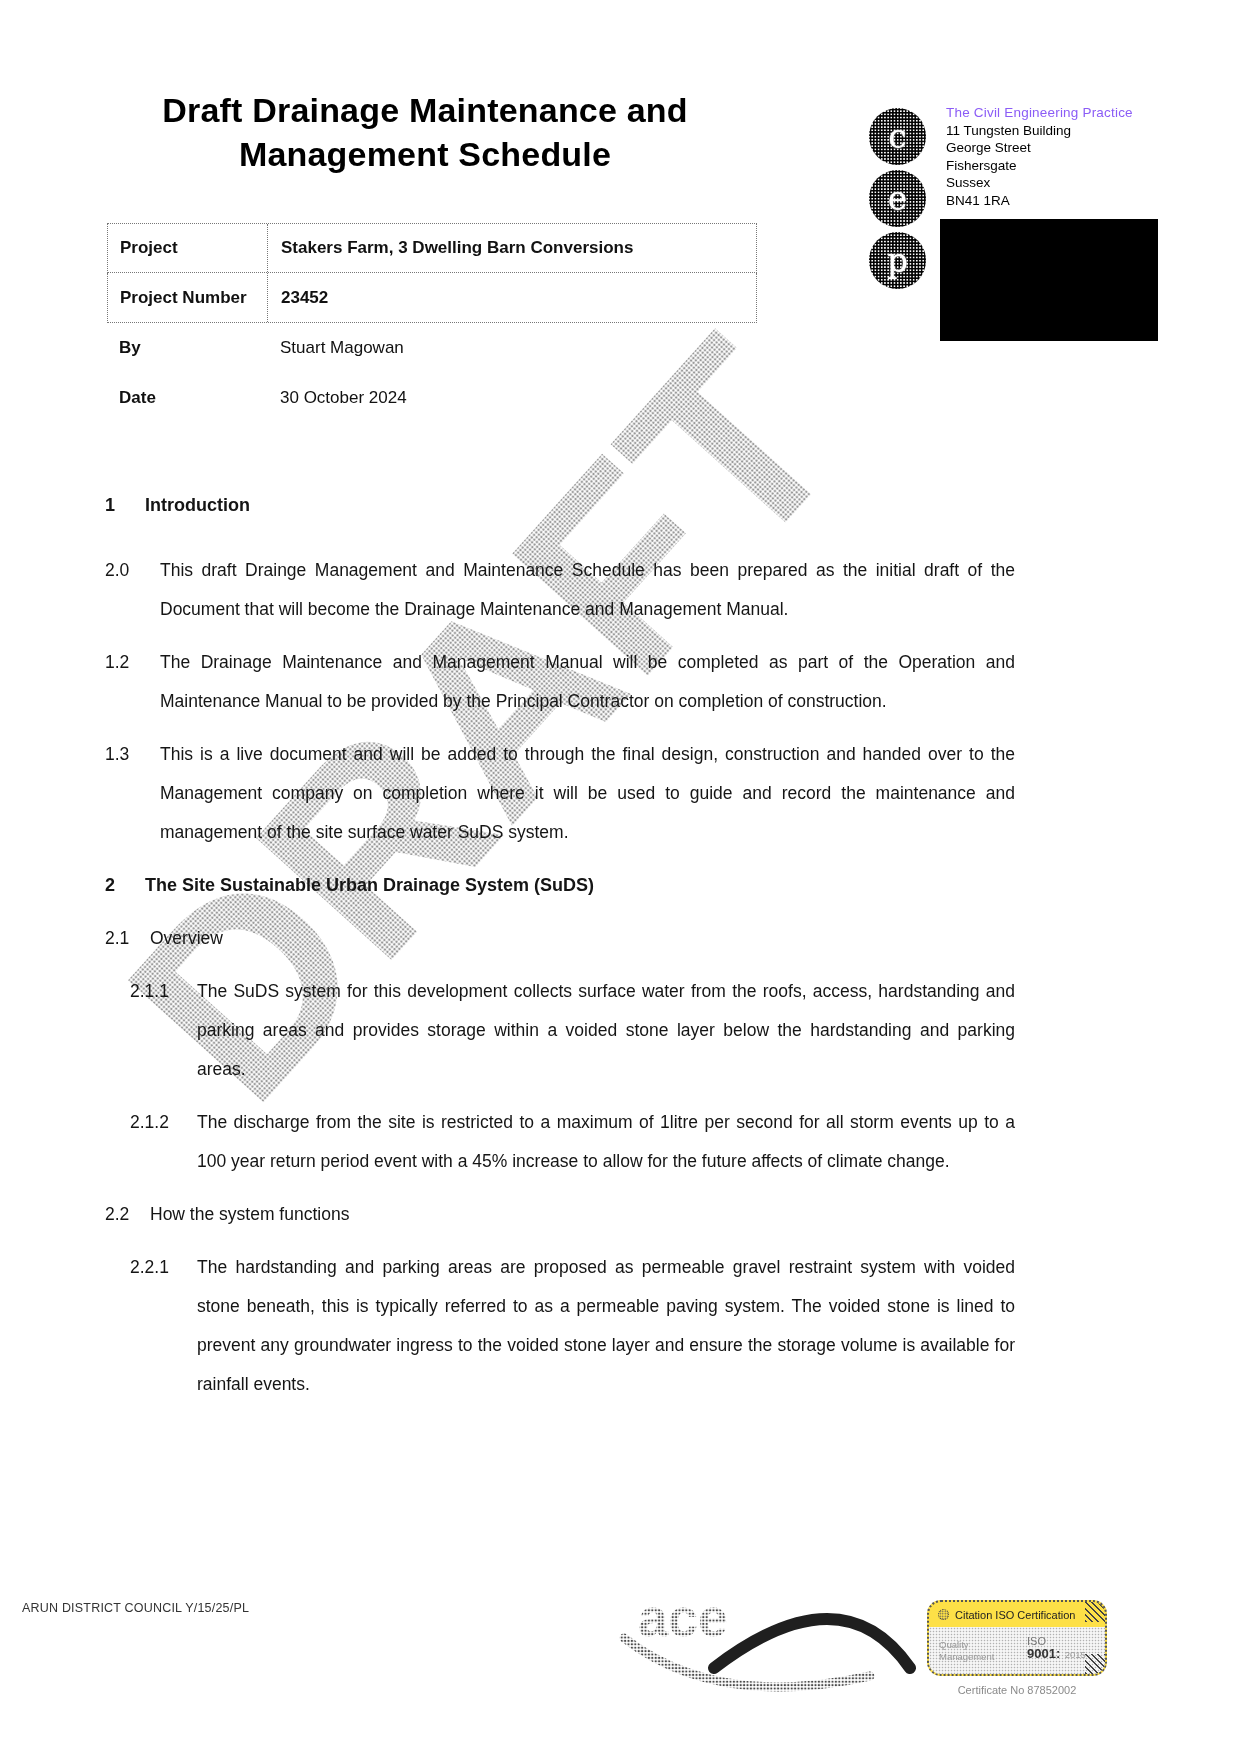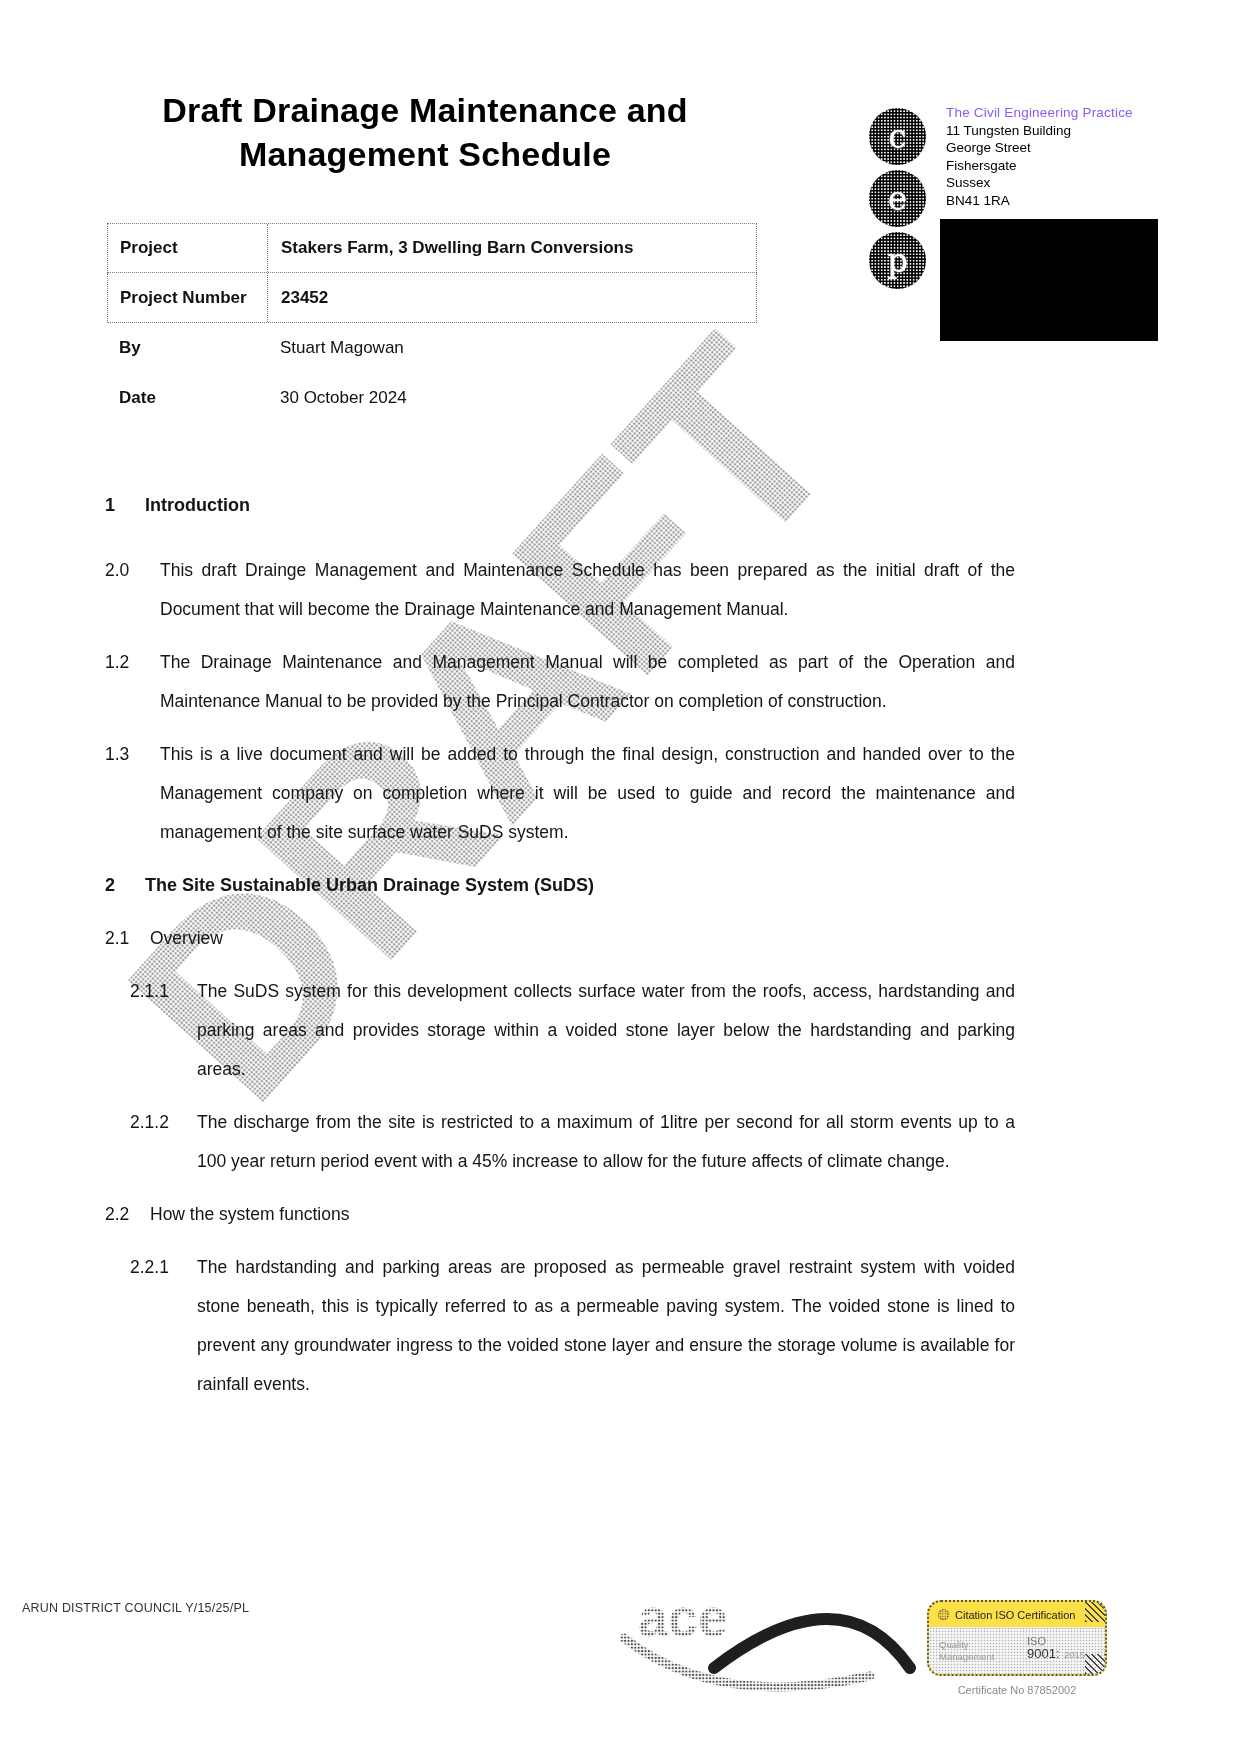--- a/index.html
+++ b/index.html
@@ -77,21 +77,21 @@
     background-image:radial-gradient(circle,#555 0.7px,rgba(0,0,0,0) 0.9px); background-size:2.5px 2.5px;
   }
   .badge-body {
     height:51px; display:flex; padding:6px 10px 4px 10px;
     background-image:radial-gradient(circle,#b2b2b2 0.8px,rgba(0,0,0,0) 1.05px);
     background-size:3px 3px; background-color:#f6f6f6;
   }
   .scheme { width:88px; font-size:9.5px; line-height:11.5px; color:#999; padding-top:6px; }
   .std { flex:1; line-height:12px; padding-top:2px; }
   .std-iso { font-size:11px; color:#777; }
-  .std-num { font-size:13px; font-weight:normal; color:#333;text-align:center; }
+  .std-num { font-size:13px; font-weight:bold; color:#333;text-align:center; }
   .std-year { font-size:9.5px; color:#999; }
   .hatch { position:absolute; width:20px; height:20px;
     background:repeating-linear-gradient(45deg,#444 0 1.5px,rgba(0,0,0,0) 1.5px 4.5px); }
   .hatch.tr { right:0; top:0; }
   .hatch.br { right:0; bottom:0; }
   .badge-cert { position:absolute; left:912px; top:1684px; width:210px; text-align:center; font-size:11px; color:#8a8a8a; }
 </style>
 </head>
 <body>
 

